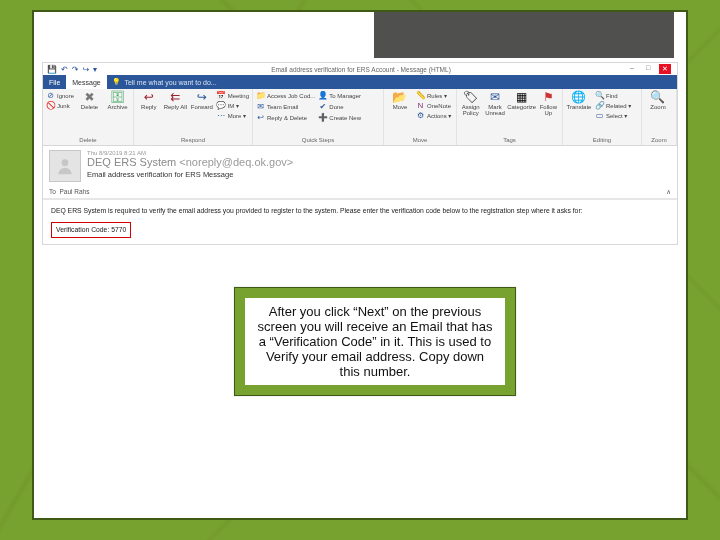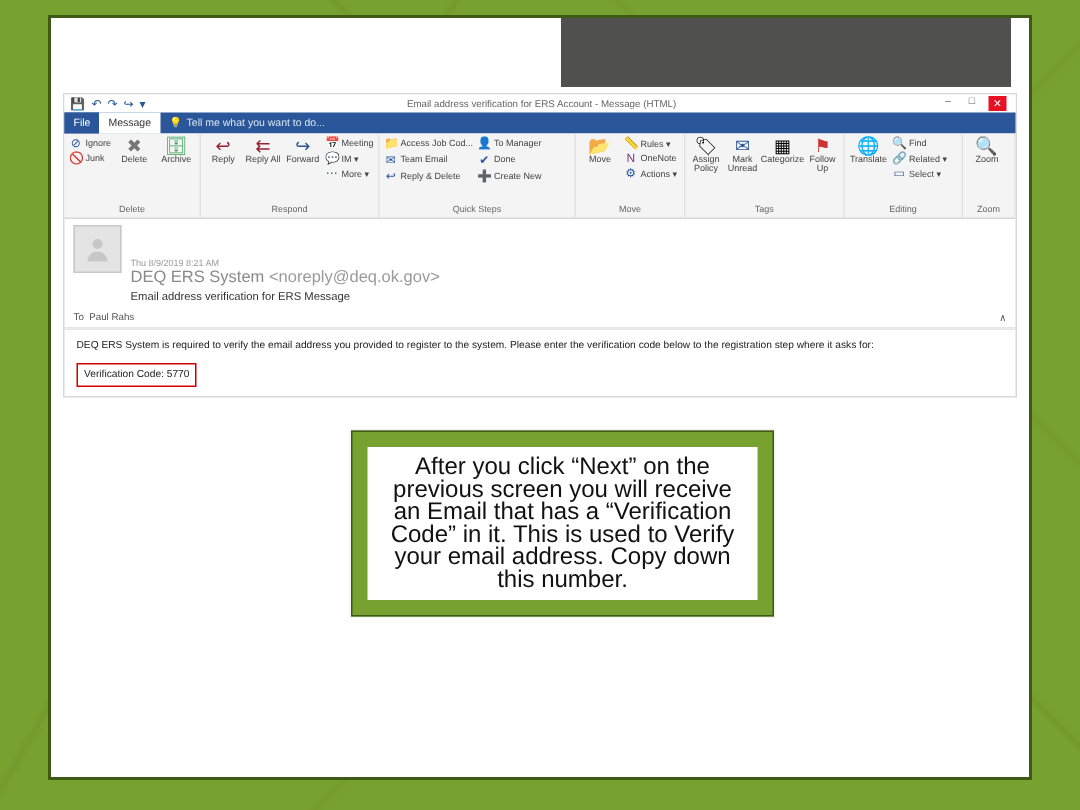--- a/index.html
+++ b/index.html
@@ -36,33 +36,33 @@
   .btn-lg{display:flex;flex-direction:column;align-items:center;gap:1px;width:26px;}
   .btn-lg .ic{font-size:12px;line-height:12px;}
   .btn-lg .lbl{font-size:6px;color:#444;text-align:center;line-height:6px;}
   .btn-stack{display:flex;flex-direction:column;gap:1px;}
   .btn-sm{display:flex;align-items:center;gap:2px;font-size:6px;color:#444;white-space:nowrap;}
   .btn-sm .ic{width:9px;font-size:8px;text-align:center;color:#2b579a;}
   .red{color:#c33;} .green{color:#39a35a;} .orange{color:#e08a2d;} .gray{color:#777;} .purple{color:#923;}
   
   .msghdr{display:flex;padding:4px 6px;gap:6px;}
   .avatar{width:30px;height:30px;background:#e4e4e4;border:1px solid #c7c7c7;display:flex;align-items:center;justify-content:center;color:#bdbdbd;font-size:16px;}
-  .hdrtext{flex:1;margin-top:23px;}
+  .hdrtext{flex:1;}
   .rcvd{font-size:6px;color:#9a9a9a;}
   .from{font-size:11px;color:#8a8a8a;}
   .from .em{color:#9a9a9a;}
   .subj{font-size:7.5px;color:#333;margin-top:2px;}
   .toexp{display:flex;justify-content:space-between;font-size:6.5px;color:#555;padding:2px 6px;border-bottom:1px solid #e6e6e6;}
   .hr{height:1px;background:#e6e6e6;}
   
   .body-area{padding:6px 8px;font-size:6.8px;color:#222;line-height:10px;}
   .vcode-box{border:1.5px solid #d20000;padding:2px 4px;display:inline-block;margin-top:6px;}
   
   .callout{position:absolute;left:200px;top:275px;width:260px;background:#78a22f;border:1px solid #3f5a14;padding:10px 10px;box-shadow:0 0 0 1px rgba(0,0,0,.05);}
-  .callout .inner{background:#fff;padding:6px 10px;text-align:center;font-size:16px;line-height:15px;color:#111;}
+  .callout .inner{background:#fff;padding:6px 10px;text-align:center;font-size:13px;line-height:15px;color:#111;}
   svg.ico{width:10px;height:10px;}
 </style>
 </head>
 <body>
 
 <div class="stage">
   <div class="geo"></div>
   <div class="slide-inner">
     <div class="dark-band"></div>
 

